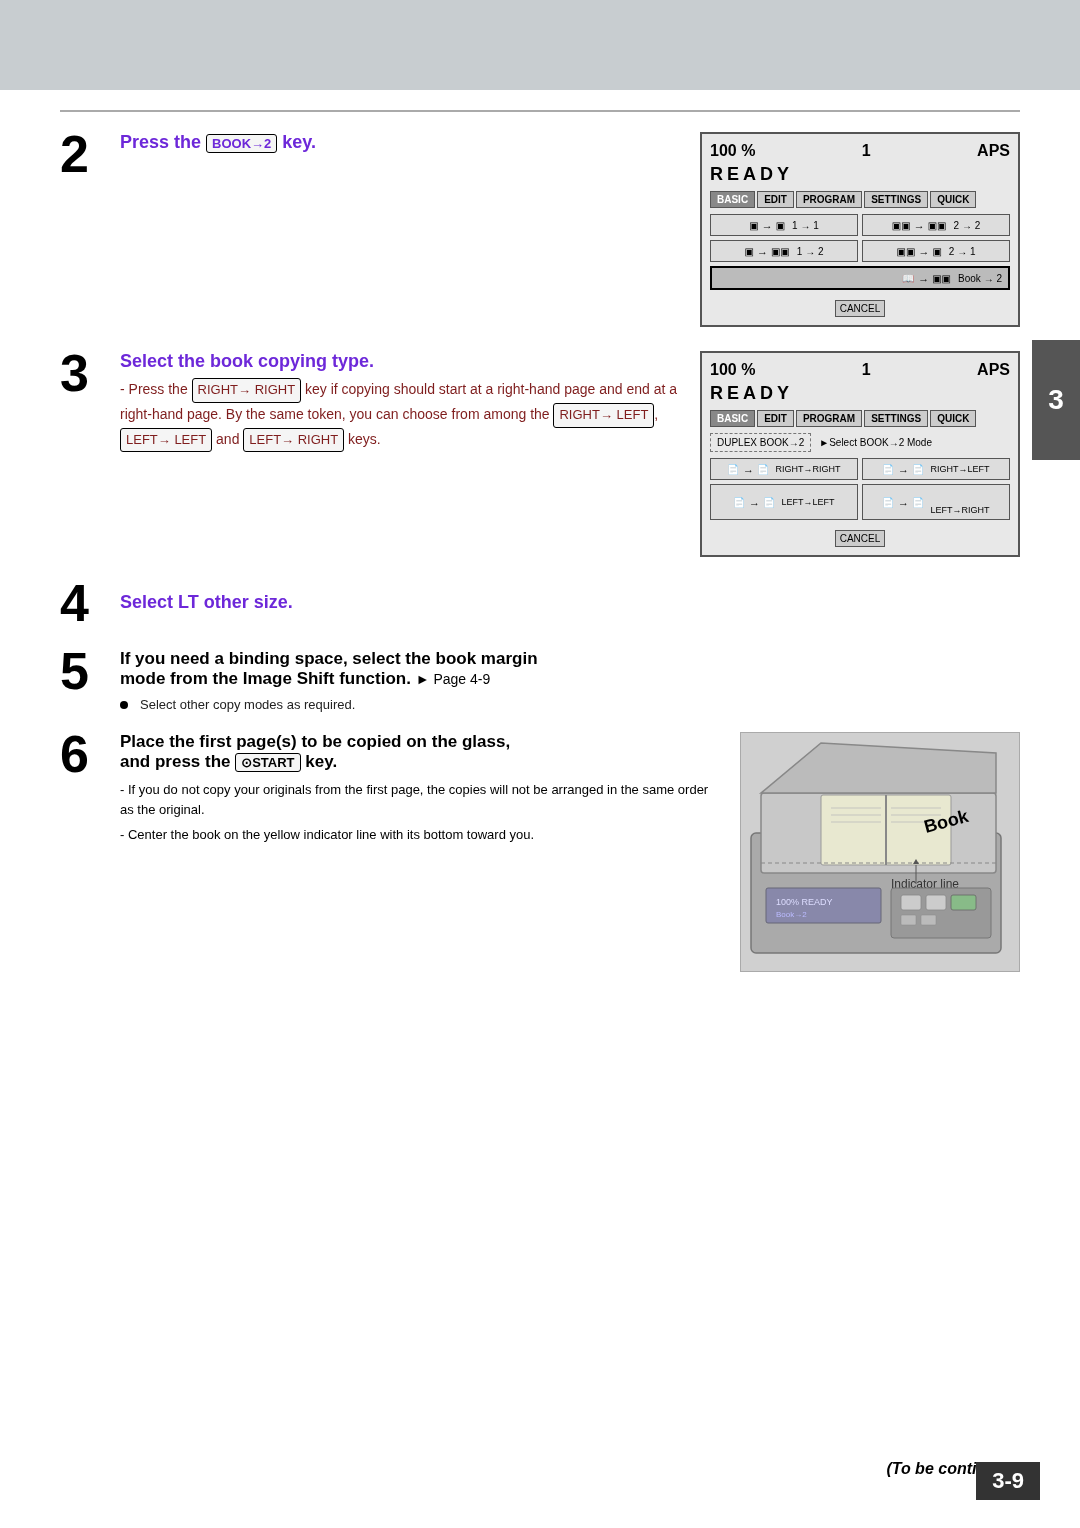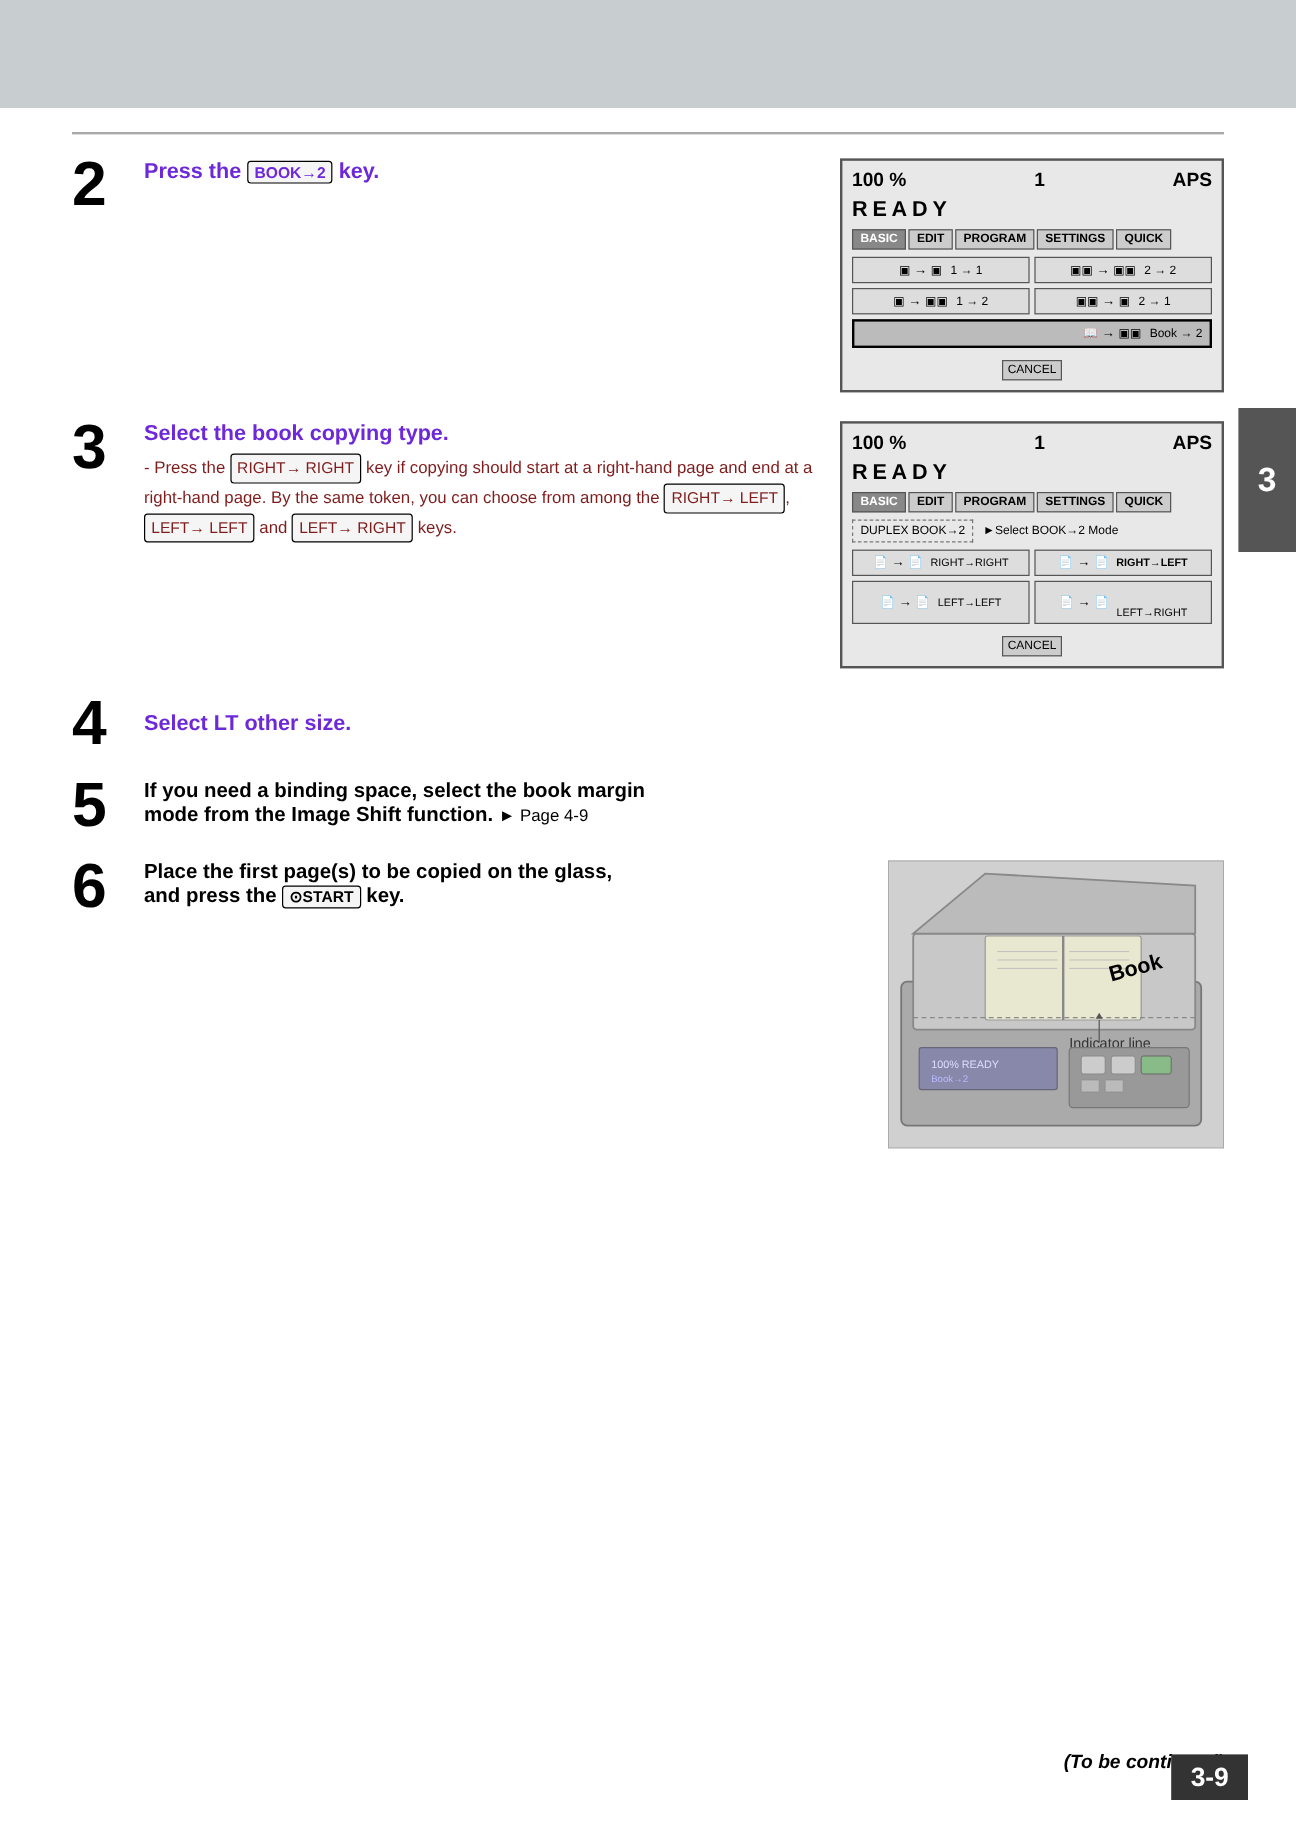--- a/index.html
+++ b/index.html
@@ -384,21 +384,21 @@
         <div class="screen-btn">
           <span>📄</span>
             <span class="arrow">→</span>
             <span>📄</span>
           <span style="margin-left:3px; font-size:9px;">RIGHT→RIGHT</span>
         </div>
         <div class="screen-btn">
           <span>📄</span>
             <span class="arrow">→</span>
             <span>📄</span>
-          <span style="margin-left:3px; font-size:9px;font-weight:bold;">RIGHT→LEFT</span>
+          <span style="margin-left:3px; font-size:9px;">RIGHT→LEFT</span>
         </div>
         <div class="screen-btn">
           <span>📄</span>
             <span class="arrow">→</span>
             <span>📄</span>
           <span style="margin-left:3px; font-size:9px;">LEFT→LEFT</span>
         </div>
         <div class="screen-btn">
           <span>📄</span>
             <span class="arrow">→</span>
@@ -420,36 +420,44 @@
   <div style="margin-bottom: 20px;">
     <div style="display:flex; align-items:flex-start;">
       <div class="step-number">5</div>
       <div>
         <div class="step5-title">
           <span>If you need a binding space, select the book margin</span><br>
           <span>mode from the Image Shift function.</span>
           <span style="font-size:14px; font-weight:normal;">► Page 4-9</span>
         </div>
       </div>
+    </div>
+    <div class="sub-bullet">
+      <span class="bullet"></span>
+      <span>Select other copy modes as required.</span>
     </div>
   </div>
 
   <div style="display:flex; align-items:flex-start;">
     <div style="flex:1;">
       <div style="display:flex; align-items:flex-start;">
         <div class="step-number">6</div>
         <div>
           <div class="step5-title">
             <span>Place the first page(s) to be copied on the glass,</span><br>
             <span>and press the</span>
             <span class="key key-bold">⊙START</span>
             <span>key.</span>
           </div>
         </div>
       </div>
+      <div style="margin-left:60px;">
+        <p style="font-size:13px; margin-bottom:6px; line-height:1.5;">- If you do not copy your originals from the first page, the copies will not be arranged in the same order as the original.</p>
+        <p style="font-size:13px; line-height:1.5;">- Center the book on the yellow indicator line with its bottom toward you.</p>
+      </div>
     </div>
 
     <div class="step6-image">
       <svg width="280" height="240" viewBox="0 0 280 240" xmlns="http://www.w3.org/2000/svg">
 
         <rect width="280" height="240" fill="#d0d0d0"></rect>
 
         <rect x="10" y="100" width="250" height="120" rx="5" fill="#aaa" stroke="#777" stroke-width="1.5"></rect>
 
         <rect x="20" y="60" width="235" height="80" rx="3" fill="#c8c8c8" stroke="#888" stroke-width="1.5"></rect>

